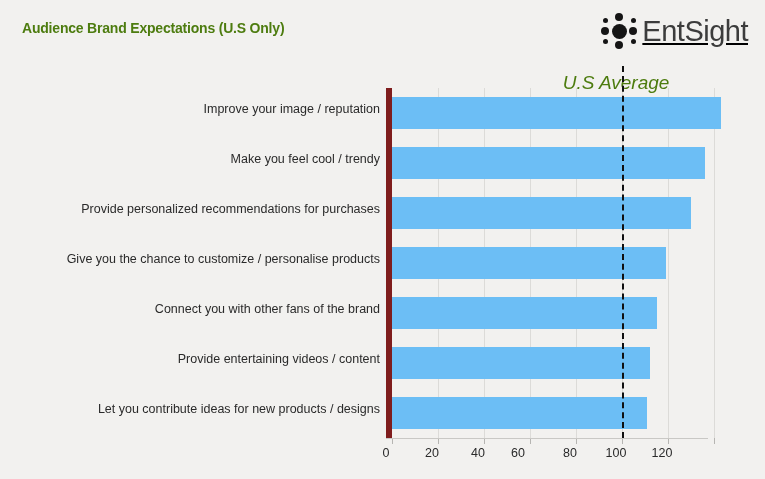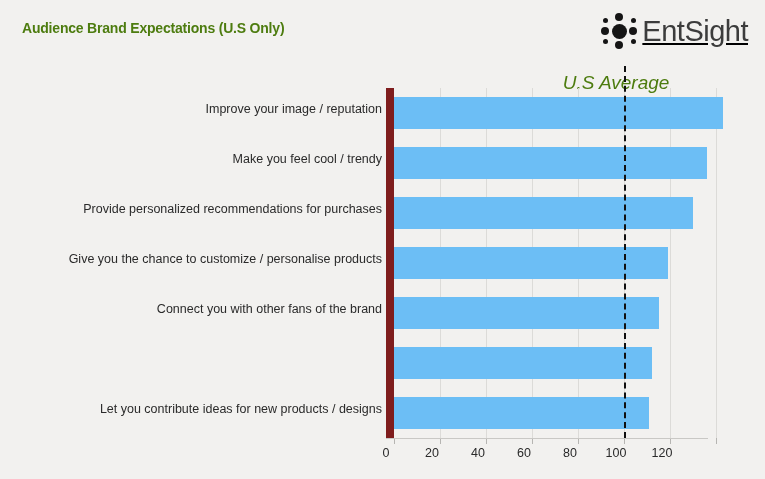--- a/index.html
+++ b/index.html
@@ -96,21 +96,21 @@
     margin-top: 8px;
   }
 
   
   #plot {
     position: absolute;
     left: 386px;
     top: 88px;
     width: 322px;   
     height: 350px;
-    border-left: 8px solid #7f1d1d;
+    border-left: 6px solid #7f1d1d;
     box-sizing: content-box;
   }
   #gridlines {
     position: absolute;
     left: 0; top: 0;
     width: 100%;
     height: 100%;
   }
   .gridline {
     position: absolute;
@@ -249,33 +249,34 @@
       </div>
       <div class="bar-row" style="top: 150px; height: 50px;">
         <div class="bar-label">Give you the chance to customize / personalise products</div>
         <div class="bar" style="width: 273.7px; background: rgb(108, 190, 245);"></div>
       </div>
       <div class="bar-row" style="top: 200px; height: 50px;">
         <div class="bar-label">Connect you with other fans of the brand</div>
         <div class="bar" style="width: 264.5px; background: rgb(108, 190, 245);"></div>
       </div>
       <div class="bar-row" style="top: 250px; height: 50px;">
+        <div class="bar-label">Provide entertaining videos / content</div>
         <div class="bar" style="width: 257.6px; background: rgb(108, 190, 245);"></div>
       </div>
       <div class="bar-row" style="top: 300px; height: 50px;">
         <div class="bar-label">Let you contribute ideas for new products / designs</div>
         <div class="bar" style="width: 255.3px; background: rgb(108, 190, 245);"></div>
       </div>
     </div>
   <div id="avg-line" style="left: 230px;"></div>
 </div>
 
 <div id="xaxis">
   <div id="xaxis-line"></div>
 <div class="xtick-label" style="left: 0px;">0</div>
     <div class="xtick-label" style="left: 46px;">20</div>
     <div class="xtick-label" style="left: 92px;">40</div>
-    <div class="xtick-label" style="left: 138px;">60</div>
+    <div class="xtick-label" style="left: 132px;">60</div>
     <div class="xtick-label" style="left: 184px; text-align: right;">80</div>
     <div class="xtick-label" style="left: 230px;">100</div>
     <div class="xtick-label" style="left: 276px;">120</div>
     <div class="xtick-label" style="left: 322px; margin-top: 40px;">140</div>
   </div>
 
 </body></html>

